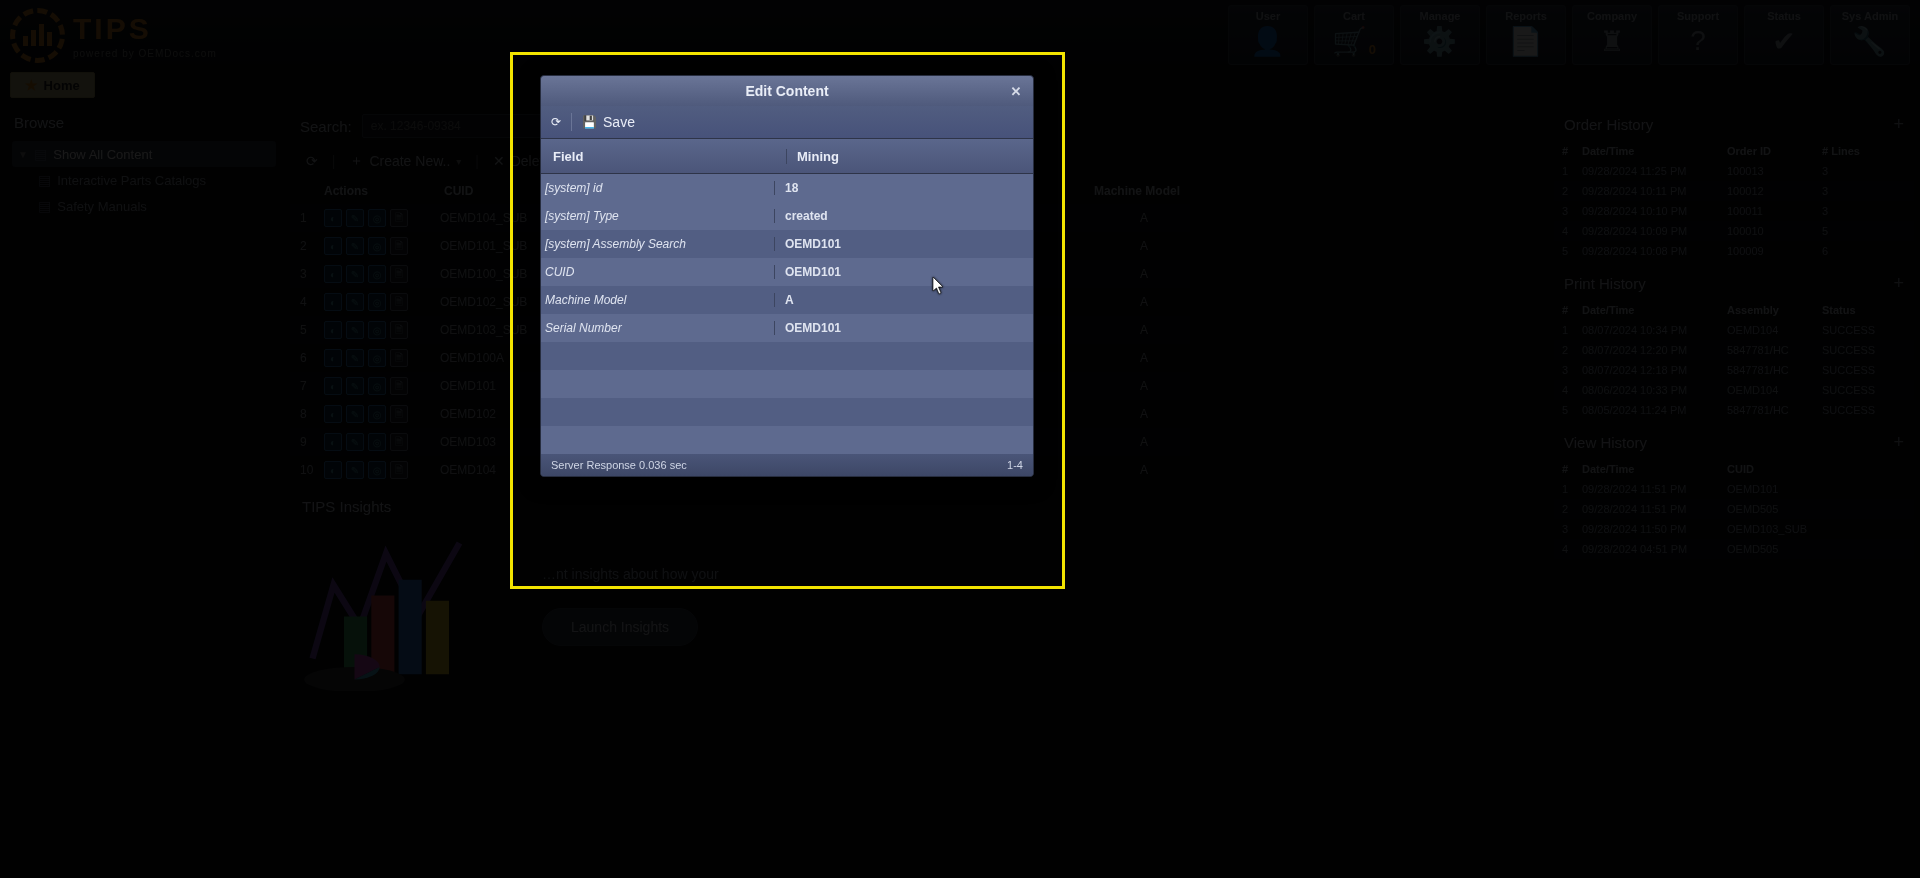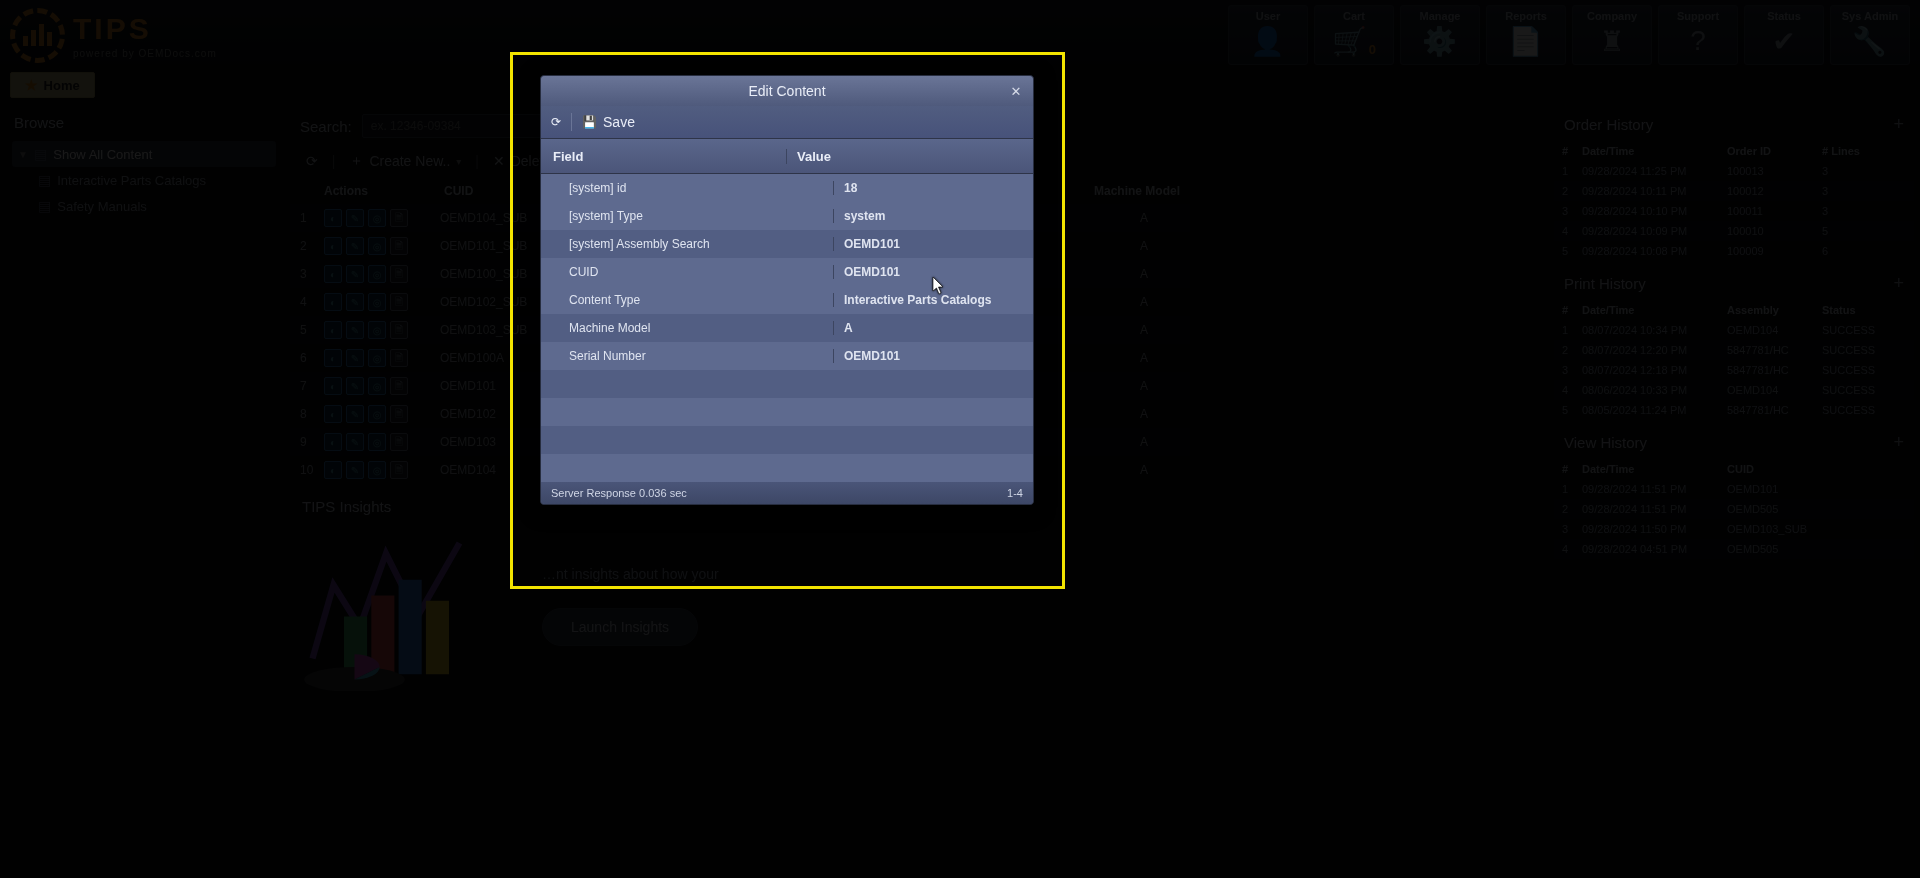--- a/index.html
+++ b/index.html
@@ -93,32 +93,32 @@
 .r-row span:nth-child(4){width:60px;}
 
 
 .dim-overlay { position:absolute; inset:0; background:rgba(0,0,0,0.72); }
 
 
 .highlight-box { position:absolute; top:52px; left:510px; width:555px; height:537px; border:3px solid #f3e400; pointer-events:none; z-index:50;}
 
 
 .modal { position:absolute; top:75px; left:540px; width:494px; background:#4d597a; border:1px solid #272d3f; border-radius:4px; box-shadow:0 4px 20px rgba(0,0,0,.6); z-index:60; color:#d6dbe8; }
-.modal-header { height:30px; background:linear-gradient(#6a7597,#4f5a7c); display:flex; align-items:center; justify-content:center; position:relative; border-radius:4px 4px 0 0; font-size:14px; color:#e9edf7;}
+.modal-header { height:30px; background:linear-gradient(#6a7597,#4f5a7c); display:flex; align-items:center; justify-content:center; position:relative; border-radius:4px 4px 0 0; font-size:14px; color:#e9edf7;font-weight:bold;}
 .modal-header .close { position:absolute; right:8px; top:6px; width:18px; height:18px; display:flex; align-items:center; justify-content:center; cursor:pointer; color:#d6dbe8; font-size:13px;}
 .modal-toolbar { height:32px; background:linear-gradient(#515d80,#47527a); display:flex; align-items:center; padding:0 10px; gap:10px; font-size:14px;}
 .modal-toolbar .sep { width:1px; height:18px; background:#6a7597;}
 .modal-toolbar .tbtn { display:inline-flex; align-items:center; gap:6px; cursor:pointer; color:#e9edf7;}
 .modal-toolbar .tbtn .ic { font-size:12px; }
 .modal-grid-head { height:36px; background:linear-gradient(#5a668b,#4b5579); display:flex; align-items:center; font-size:13px; font-weight:bold; color:#e9edf7; border-top:1px solid #2e3448; border-bottom:1px solid #2e3448;}
 .modal-grid-head .c1{ width:246px; padding-left:12px; border-right:1px solid #3c4560;}
 .modal-grid-head .c2{ padding-left:10px;}
 .modal-rows { }
 .m-row { display:flex; align-items:center; height:28px; font-size:12px; color:#dfe4f0;}
-.m-row .c1{ width:293px; padding-left:28px; border-right:1px solid #3c4560;}
+.m-row .c1{ width:234px; padding-left:4px; border-right:1px solid #3c4560;font-style:italic;}
 .m-row .c2{ padding-left:10px;font-weight:bold;}
 .m-row.odd { background:#5e6a8f; }
 .m-row.even { background:#525e83; }
 .modal-footer { height:22px; background:linear-gradient(#4a5578,#3d4766); display:flex; align-items:center; justify-content:space-between; padding:0 10px; font-size:11px; color:#cfd5e5; border-radius:0 0 4px 4px;}
 
 
 .cursor { position:absolute; top:277px; left:932px; z-index:70; font-size:15px; color:#fff; pointer-events:none;}
 .cursor svg { width:14px; height:18px; filter:drop-shadow(0 0 1px #000);}
 
 </style>
@@ -513,42 +513,38 @@
         <span class="ic">⟳</span>
       </span>
     <span class="sep"></span>
     <span class="tbtn">
       <span class="ic">💾</span>
       <span>Save</span>
     </span>
   </div>
   <div class="modal-grid-head">
     <div class="c1">Field</div>
-    <div class="c2">Value</div>
+    <div class="c2">Mining</div>
   </div>
   <div class="modal-rows" id="modal-rows">
       <div class="m-row odd">
         <div class="c1">[system] id</div>
         <div class="c2">18</div>
       </div>
       <div class="m-row odd">
         <div class="c1">[system] Type</div>
-        <div class="c2">system</div>
+        <div class="c2">created</div>
       </div>
       <div class="m-row even">
         <div class="c1">[system] Assembly Search</div>
         <div class="c2">OEMD101</div>
       </div>
       <div class="m-row odd">
         <div class="c1">CUID</div>
         <div class="c2">OEMD101</div>
-      </div>
-      <div class="m-row odd">
-        <div class="c1">Content Type</div>
-        <div class="c2">Interactive Parts Catalogs</div>
       </div>
       <div class="m-row even">
         <div class="c1">Machine Model</div>
         <div class="c2">A</div>
       </div>
       <div class="m-row odd">
         <div class="c1">Serial Number</div>
         <div class="c2">OEMD101</div>
       </div>
       <div class="m-row even">

